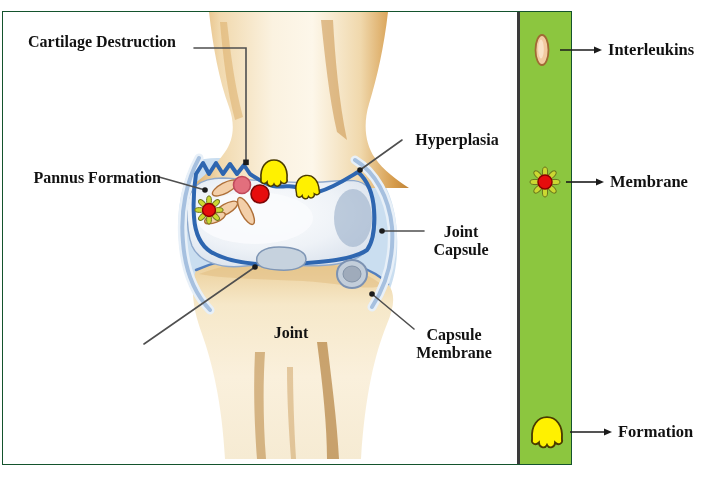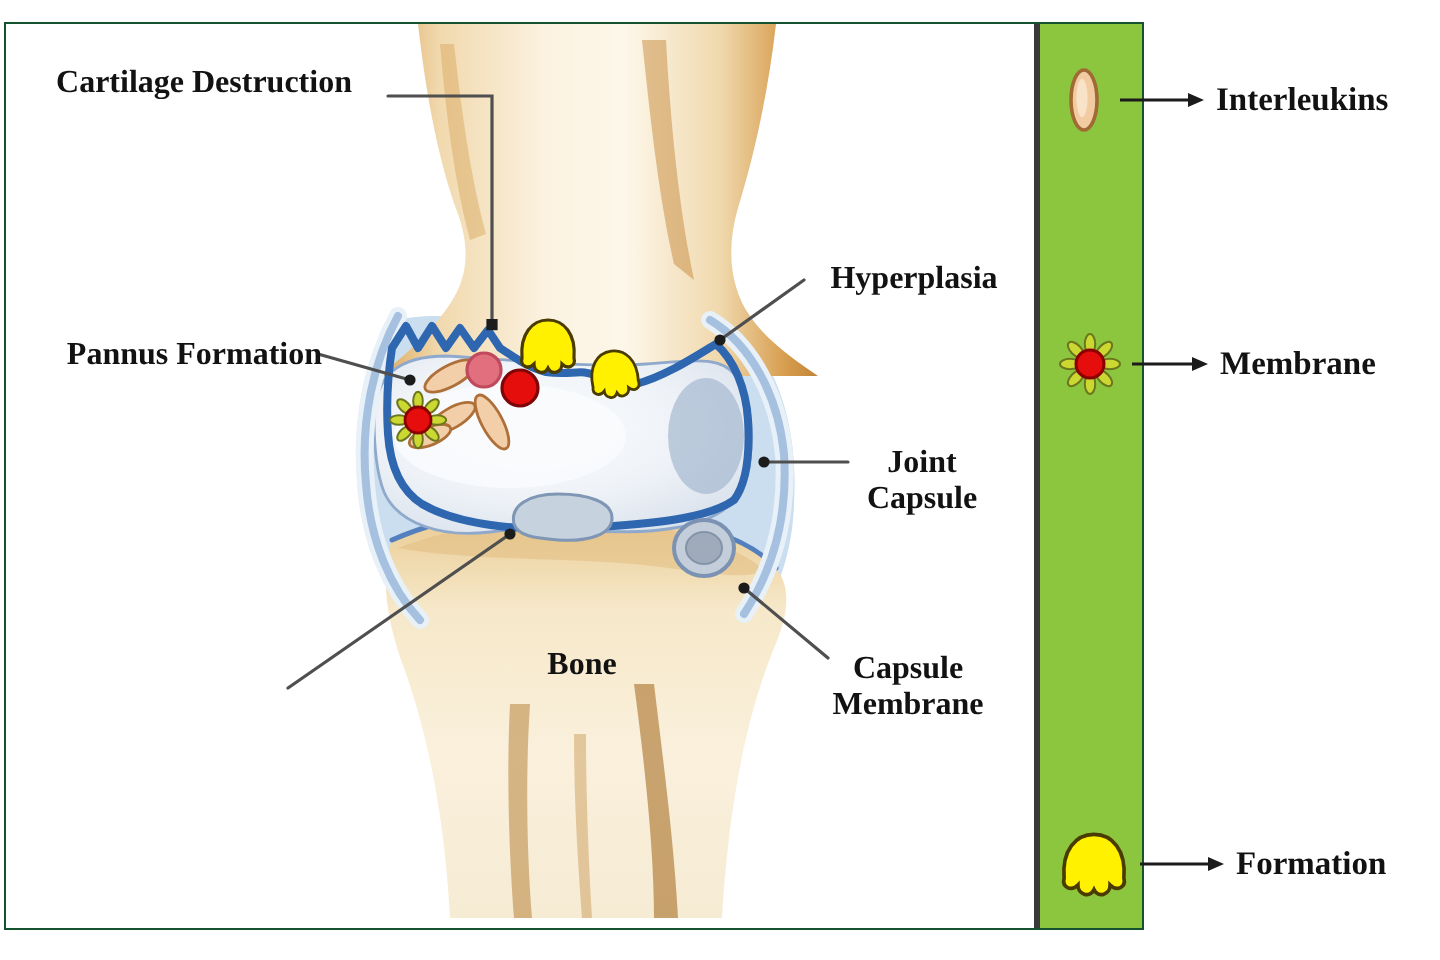--- a/index.html
+++ b/index.html
@@ -159,21 +159,21 @@
           <circle cx="369" cy="282" r="2.8"></circle>
           <circle cx="252" cy="255" r="2.8"></circle>
         </g>
       </svg>
 
       <div class="dlabel" style="left:8px;top:21px;width:182px;">Cartilage Destruction</div>
       <div class="dlabel" style="left:0px;top:157px;width:158px;text-align:right;">Pannus Formation</div>
       <div class="dlabel" style="left:398px;top:119px;width:112px;">Hyperplasia</div>
       <div class="dlabel" style="left:412px;top:211px;width:92px;">Joint Capsule</div>
       <div class="dlabel" style="left:398px;top:314px;width:106px;">Capsule Membrane</div>
-      <div class="dlabel" style="left:258px;top:312px;width:60px;">Bone</div>
+      <div class="dlabel" style="left:258px;top:312px;width:60px;">Joint</div>
     </div>
 
     <div class="legend-panel">
 
       <div class="legend-row" style="top:18px;">
         <svg class="licon" width="28" height="40" viewBox="0 0 28 40">
           <ellipse cx="14" cy="20" rx="6.5" ry="15" fill="#F2CBA2" stroke="#A06A34" stroke-width="1.8"></ellipse>
           <ellipse cx="13" cy="19" rx="2.8" ry="9.5" fill="#F9E3C8"></ellipse>
         </svg>
         <svg class="larrow" width="46" height="12" viewBox="0 0 46 12">

